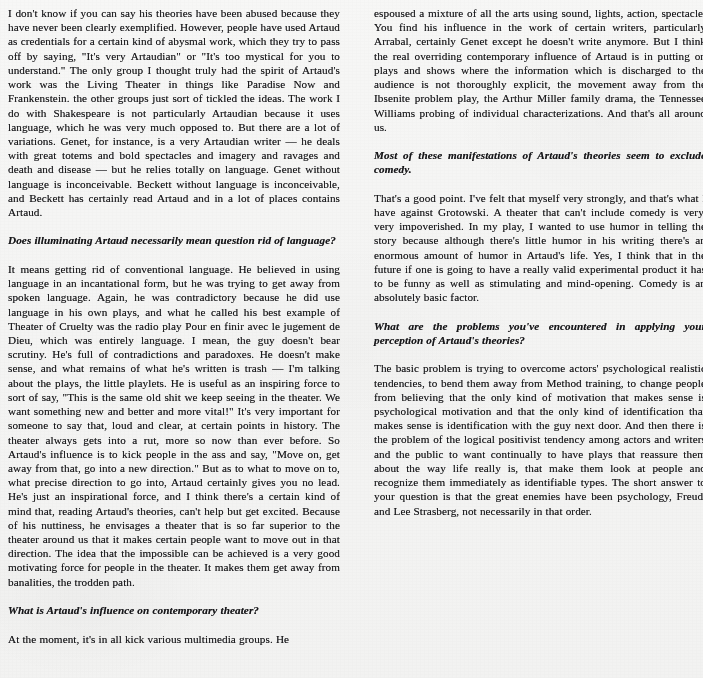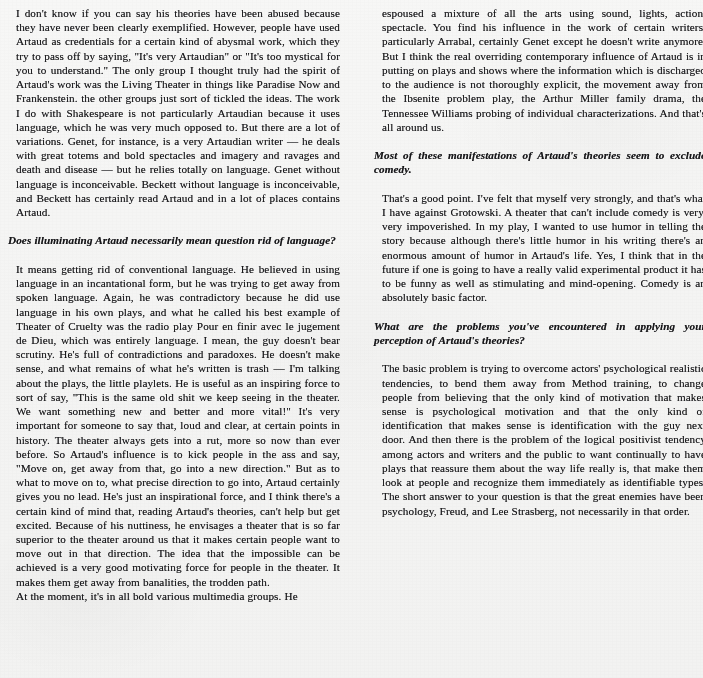--- a/index.html
+++ b/index.html
@@ -60,21 +60,20 @@
     line-height: 14.22px;
     text-align: justify;
     text-justify: inter-word;
     -webkit-font-smoothing: none;
     letter-spacing: 0.08px;
     word-spacing: 0.2px;
     text-shadow: 0 0 0.45px rgba(20,20,22,0.55);
   }
   .para {
     text-indent: 0;
-    margin-left: 8px;
   }
   .heading {
     font-style: italic;
     font-weight: 600;
     margin-top: 14.2px;
     margin-bottom: 14.2px;
     text-align: justify;
   }
   
   .heading.single-line {
@@ -87,21 +86,22 @@
 </head>
 <body>
 
 <div class="page">
   <div class="columns">
 
     <div class="column">
       <p class="para">I don't know if you can say his theories have been abused because they have never been clearly exemplified. However, people have used Artaud as credentials for a certain kind of abysmal work, which they try to pass off by saying, "It's very Artaudian" or "It's too mystical for you to understand." The only group I thought truly had the spirit of Artaud's work was the Living Theater in things like Paradise Now and Frankenstein. the other groups just sort of tickled the ideas. The work I do with Shakespeare is not particularly Artaudian because it uses language, which he was very much opposed to. But there are a lot of variations. Genet, for instance, is a very Artaudian writer — he deals with great totems and bold spectacles and imagery and ravages and death and disease — but he relies totally on language. Genet without language is inconceivable. Beckett without language is inconceivable, and Beckett has certainly read Artaud and in a lot of places contains Artaud.</p>
       <p class="heading">Does illuminating Artaud necessarily mean question rid of language?</p>
       <p class="para after-heading">It means getting rid of conventional language. He believed in using language in an incantational form, but he was trying to get away from spoken language. Again, he was contradictory because he did use language in his own plays, and what he called his best example of Theater of Cruelty was the radio play Pour en finir avec le jugement de Dieu, which was entirely language. I mean, the guy doesn't bear scrutiny. He's full of contradictions and paradoxes. He doesn't make sense, and what remains of what he's written is trash — I'm talking about the plays, the little playlets. He is useful as an inspiring force to sort of say, "This is the same old shit we keep seeing in the theater. We want something new and better and more vital!" It's very important for someone to say that, loud and clear, at certain points in history. The theater always gets into a rut, more so now than ever before. So Artaud's influence is to kick people in the ass and say, "Move on, get away from that, go into a new direction." But as to what to move on to, what precise direction to go into, Artaud certainly gives you no lead. He's just an inspirational force, and I think there's a certain kind of mind that, reading Artaud's theories, can't help but get excited. Because of his nuttiness, he envisages a theater that is so far superior to the theater around us that it makes certain people want to move out in that direction. The idea that the impossible can be achieved is a very good motivating force for people in the theater. It makes them get away from banalities, the trodden path.</p>
-      <p class="para after-heading">At the moment, it's in all bold various multimedia groups. He</p>
+      <p class="heading single-line">What is Artaud's influence on contemporary theater?</p>
+      <p class="para after-heading">At the moment, it's in all kick various multimedia groups. He</p>
     </div>
 
     <div class="column">
       <p class="para">espoused a mixture of all the arts using sound, lights, action, spectacle. You find his influence in the work of certain writers, particularly Arrabal, certainly Genet except he doesn't write anymore. But I think the real overriding contemporary influence of Artaud is in putting on plays and shows where the information which is discharged to the audience is not thoroughly explicit, the movement away from the Ibsenite problem play, the Arthur Miller family drama, the Tennessee Williams probing of individual characterizations. And that's all around us.</p>
       <p class="heading">Most of these manifestations of Artaud's theories seem to exclude comedy.</p>
       <p class="para after-heading">That's a good point. I've felt that myself very strongly, and that's what I have against Grotowski. A theater that can't include comedy is very, very impoverished. In my play, I wanted to use humor in telling the story because although there's little humor in his writing there's an enormous amount of humor in Artaud's life. Yes, I think that in the future if one is going to have a really valid experimental product it has to be funny as well as stimulating and mind-opening. Comedy is an absolutely basic factor.</p>
       <p class="heading">What are the problems you've encountered in applying your perception of Artaud's theories?</p>
       <p class="para after-heading">The basic problem is trying to overcome actors' psychological realistic tendencies, to bend them away from Method training, to change people from believing that the only kind of motivation that makes sense is psychological motivation and that the only kind of identification that makes sense is identification with the guy next door. And then there is the problem of the logical positivist tendency among actors and writers and the public to want continually to have plays that reassure them about the way life really is, that make them look at people and recognize them immediately as identifiable types. The short answer to your question is that the great enemies have been psychology, Freud, and Lee Strasberg, not necessarily in that order.</p>
     </div>
 

